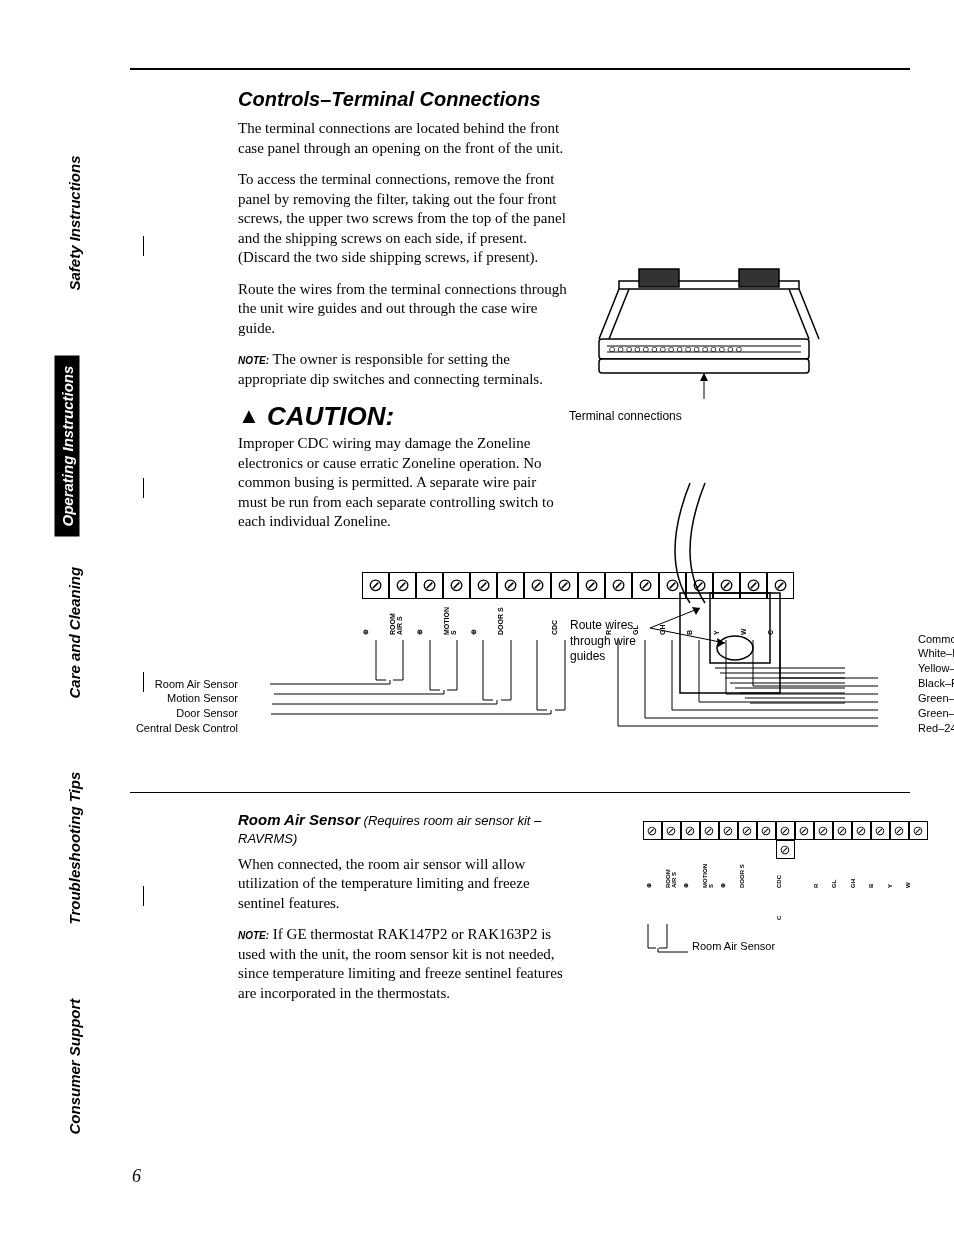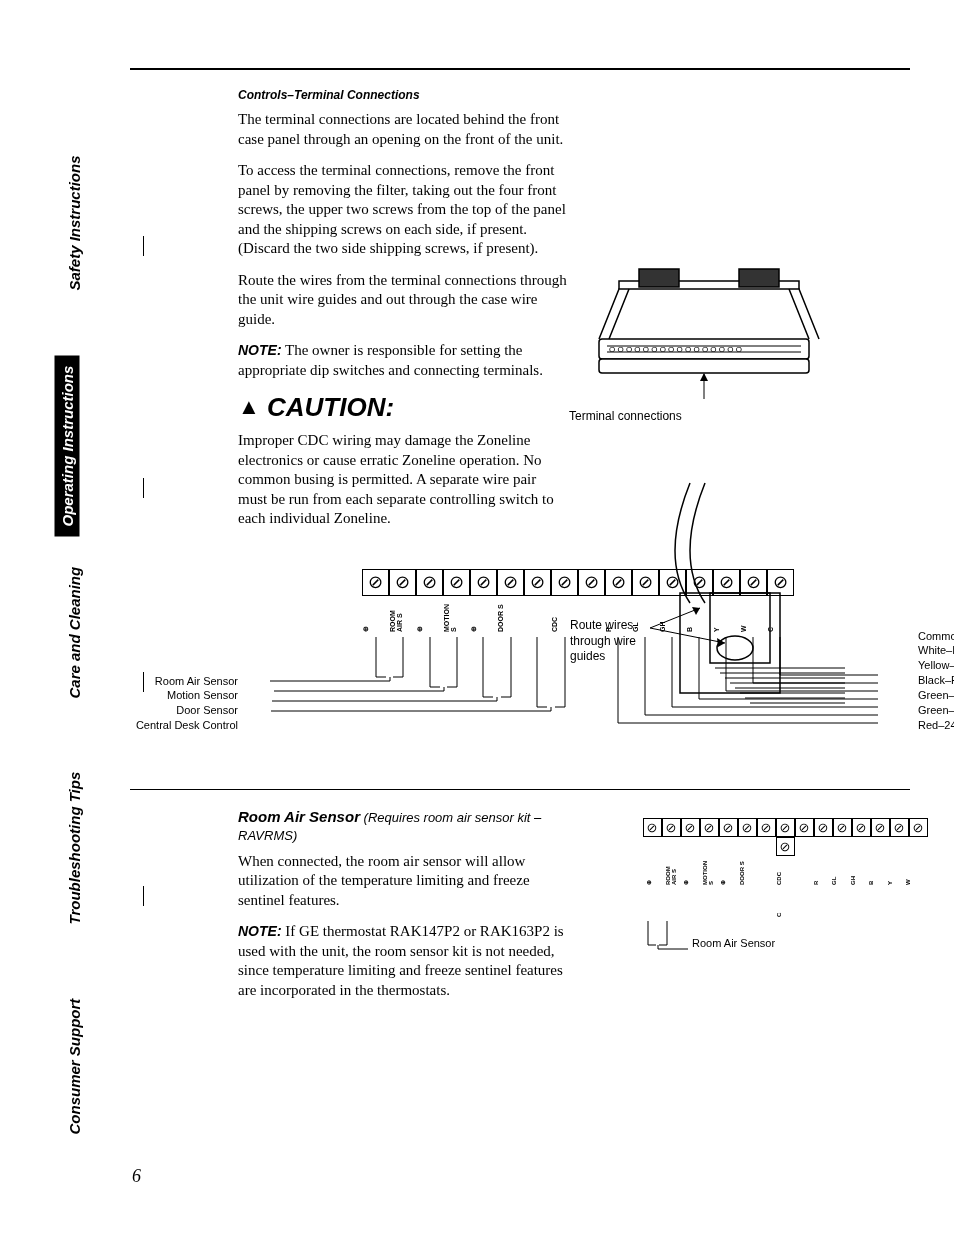--- a/index.html
+++ b/index.html
@@ -54,37 +54,37 @@
   }
   .hr-thin {
     border: none;
     border-top: 1px solid black;
     margin: 18px 0;
   }
   h2 {
     font-family: Arial, sans-serif;
     font-style: italic;
     font-weight: bold;
-    font-size: 12px;
+    font-size: 20px;
     margin: 0 0 8px 0;
   }
   .body-col {
     margin-left: 108px;
     width: 330px;
   }
   .body-col p {
     font-size: 15px;
     line-height: 1.3;
-    margin: 8px 0 12px 0;
+    margin: 2px 0 12px 0;
   }
   .note-label {
     font-family: Arial, sans-serif;
     font-weight: bold;
     font-style: italic;
-    font-size: 14px;
+    font-size: 10px;
   }
   .caution {
     font-family: Arial, sans-serif;
     font-weight: bold;
     font-style: italic;
     font-size: 26px;
     margin: 10px 0 2px 0;
   }
   .caution .tri {
     font-style: normal;

